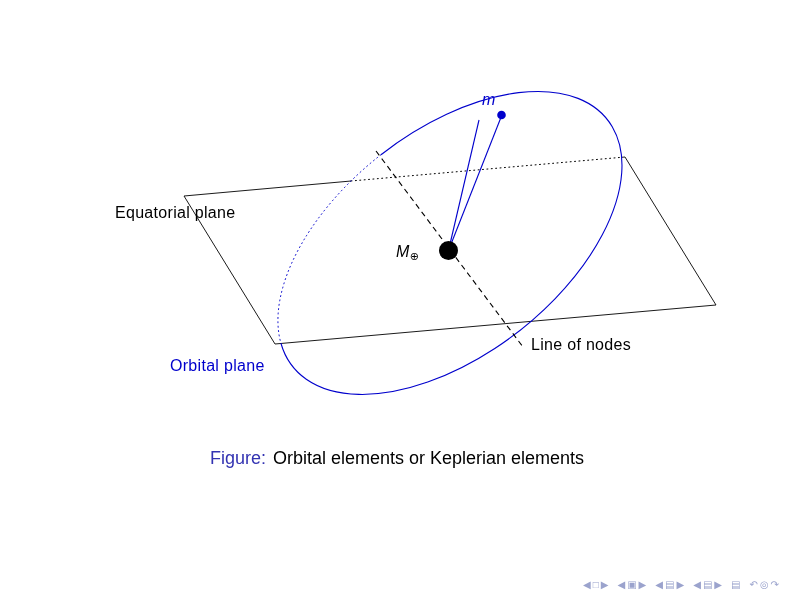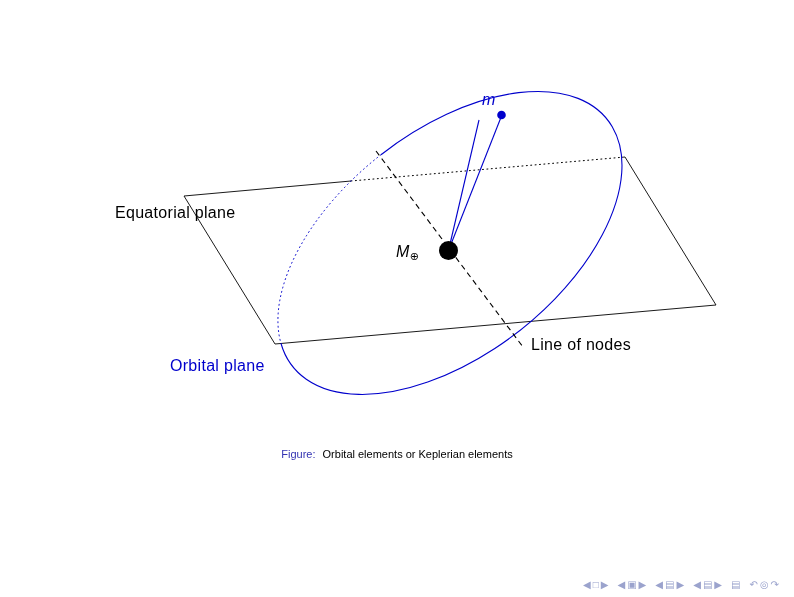--- a/index.html
+++ b/index.html
@@ -19,21 +19,21 @@
   .radius-line  { stroke:var(--diagram-blue); stroke-width:1.1; }
   .earth-dot    { fill:var(--text-black); }
   .sat-dot      { fill:var(--diagram-blue); }
 
   text.lbl { font-size:16px; letter-spacing:0.3px; fill:var(--text-black); }
   text.lbl.blue, tspan.blue { fill:var(--diagram-blue); }
   .math { font-style:italic; }
 
   .caption {
     position:absolute; top:448px; left:0; width:100%;
-    text-align:center; font-size:11px; color:var(--text-black);
+    text-align:center; font-size:18px; color:var(--text-black);
   }
   .caption .cap-label { color:var(--structure-blue); margin-right:7px; }
 
   .navbar {
     position:absolute; right:14px; bottom:7px;
     display:flex; align-items:center;
     color:var(--nav-blue); font-size:10px; line-height:1;
   }
   .navbar .grp { display:flex; margin-left:7px; }
   .navbar span { cursor:pointer; padding:0 1px; }

